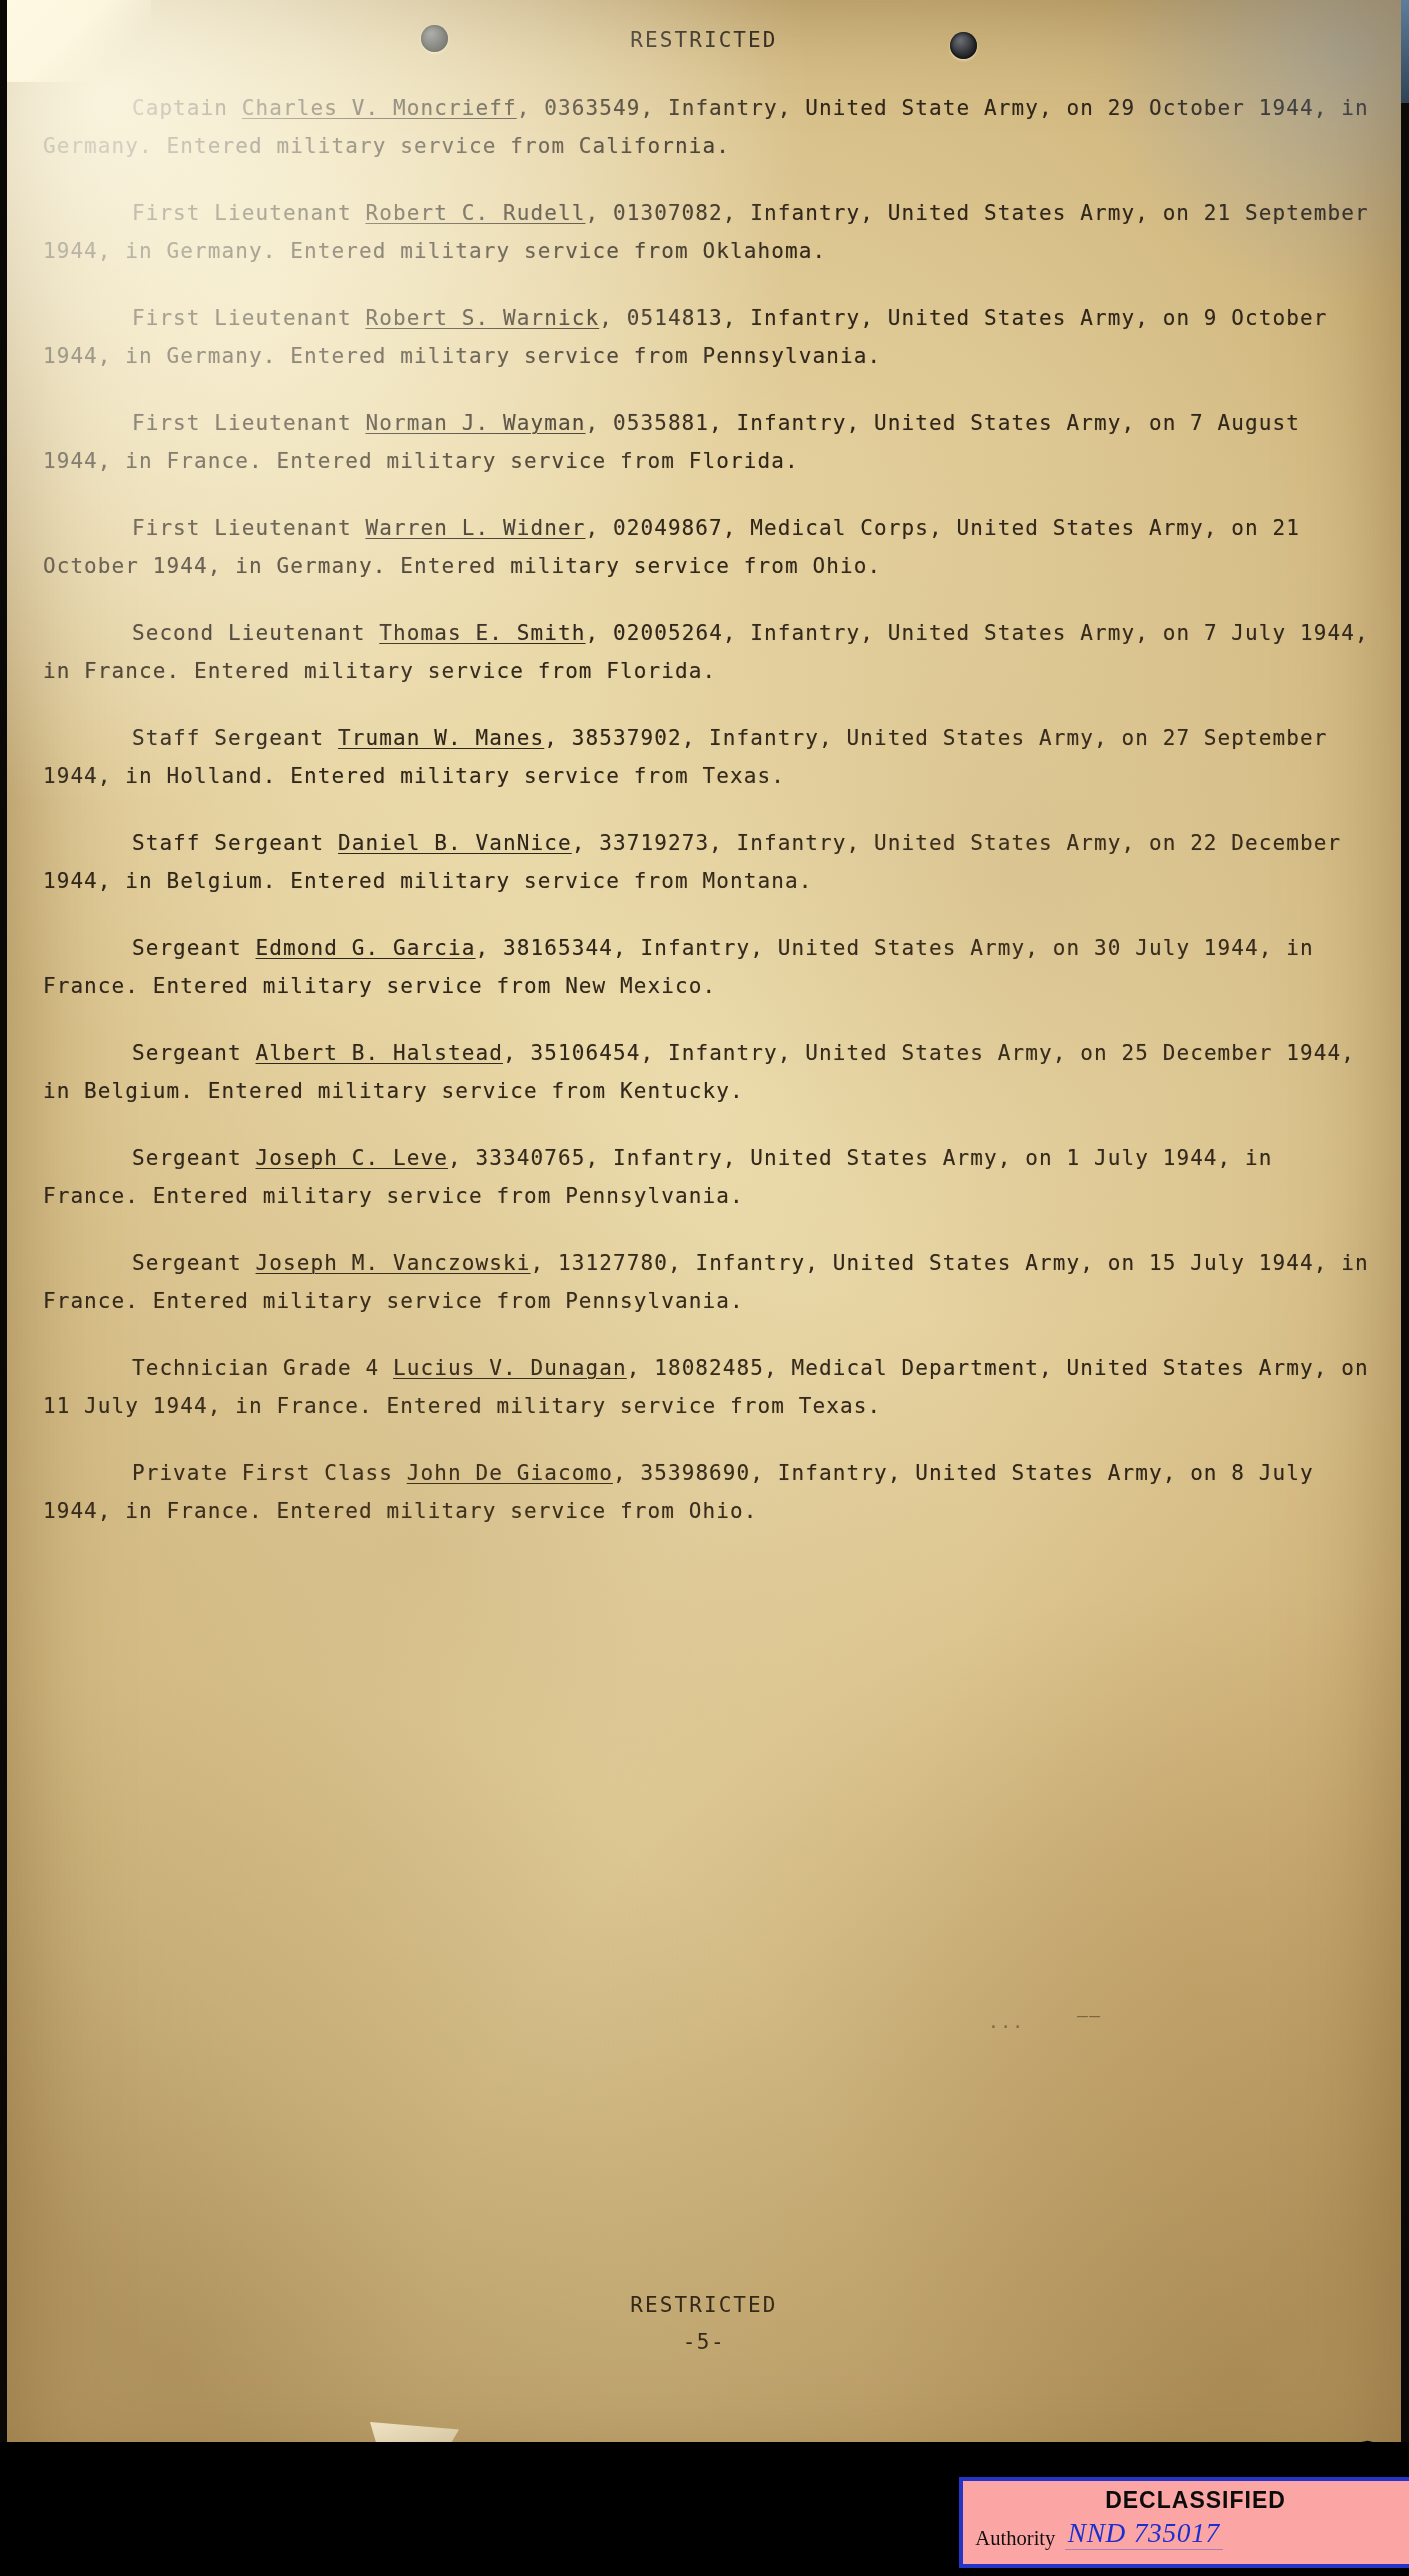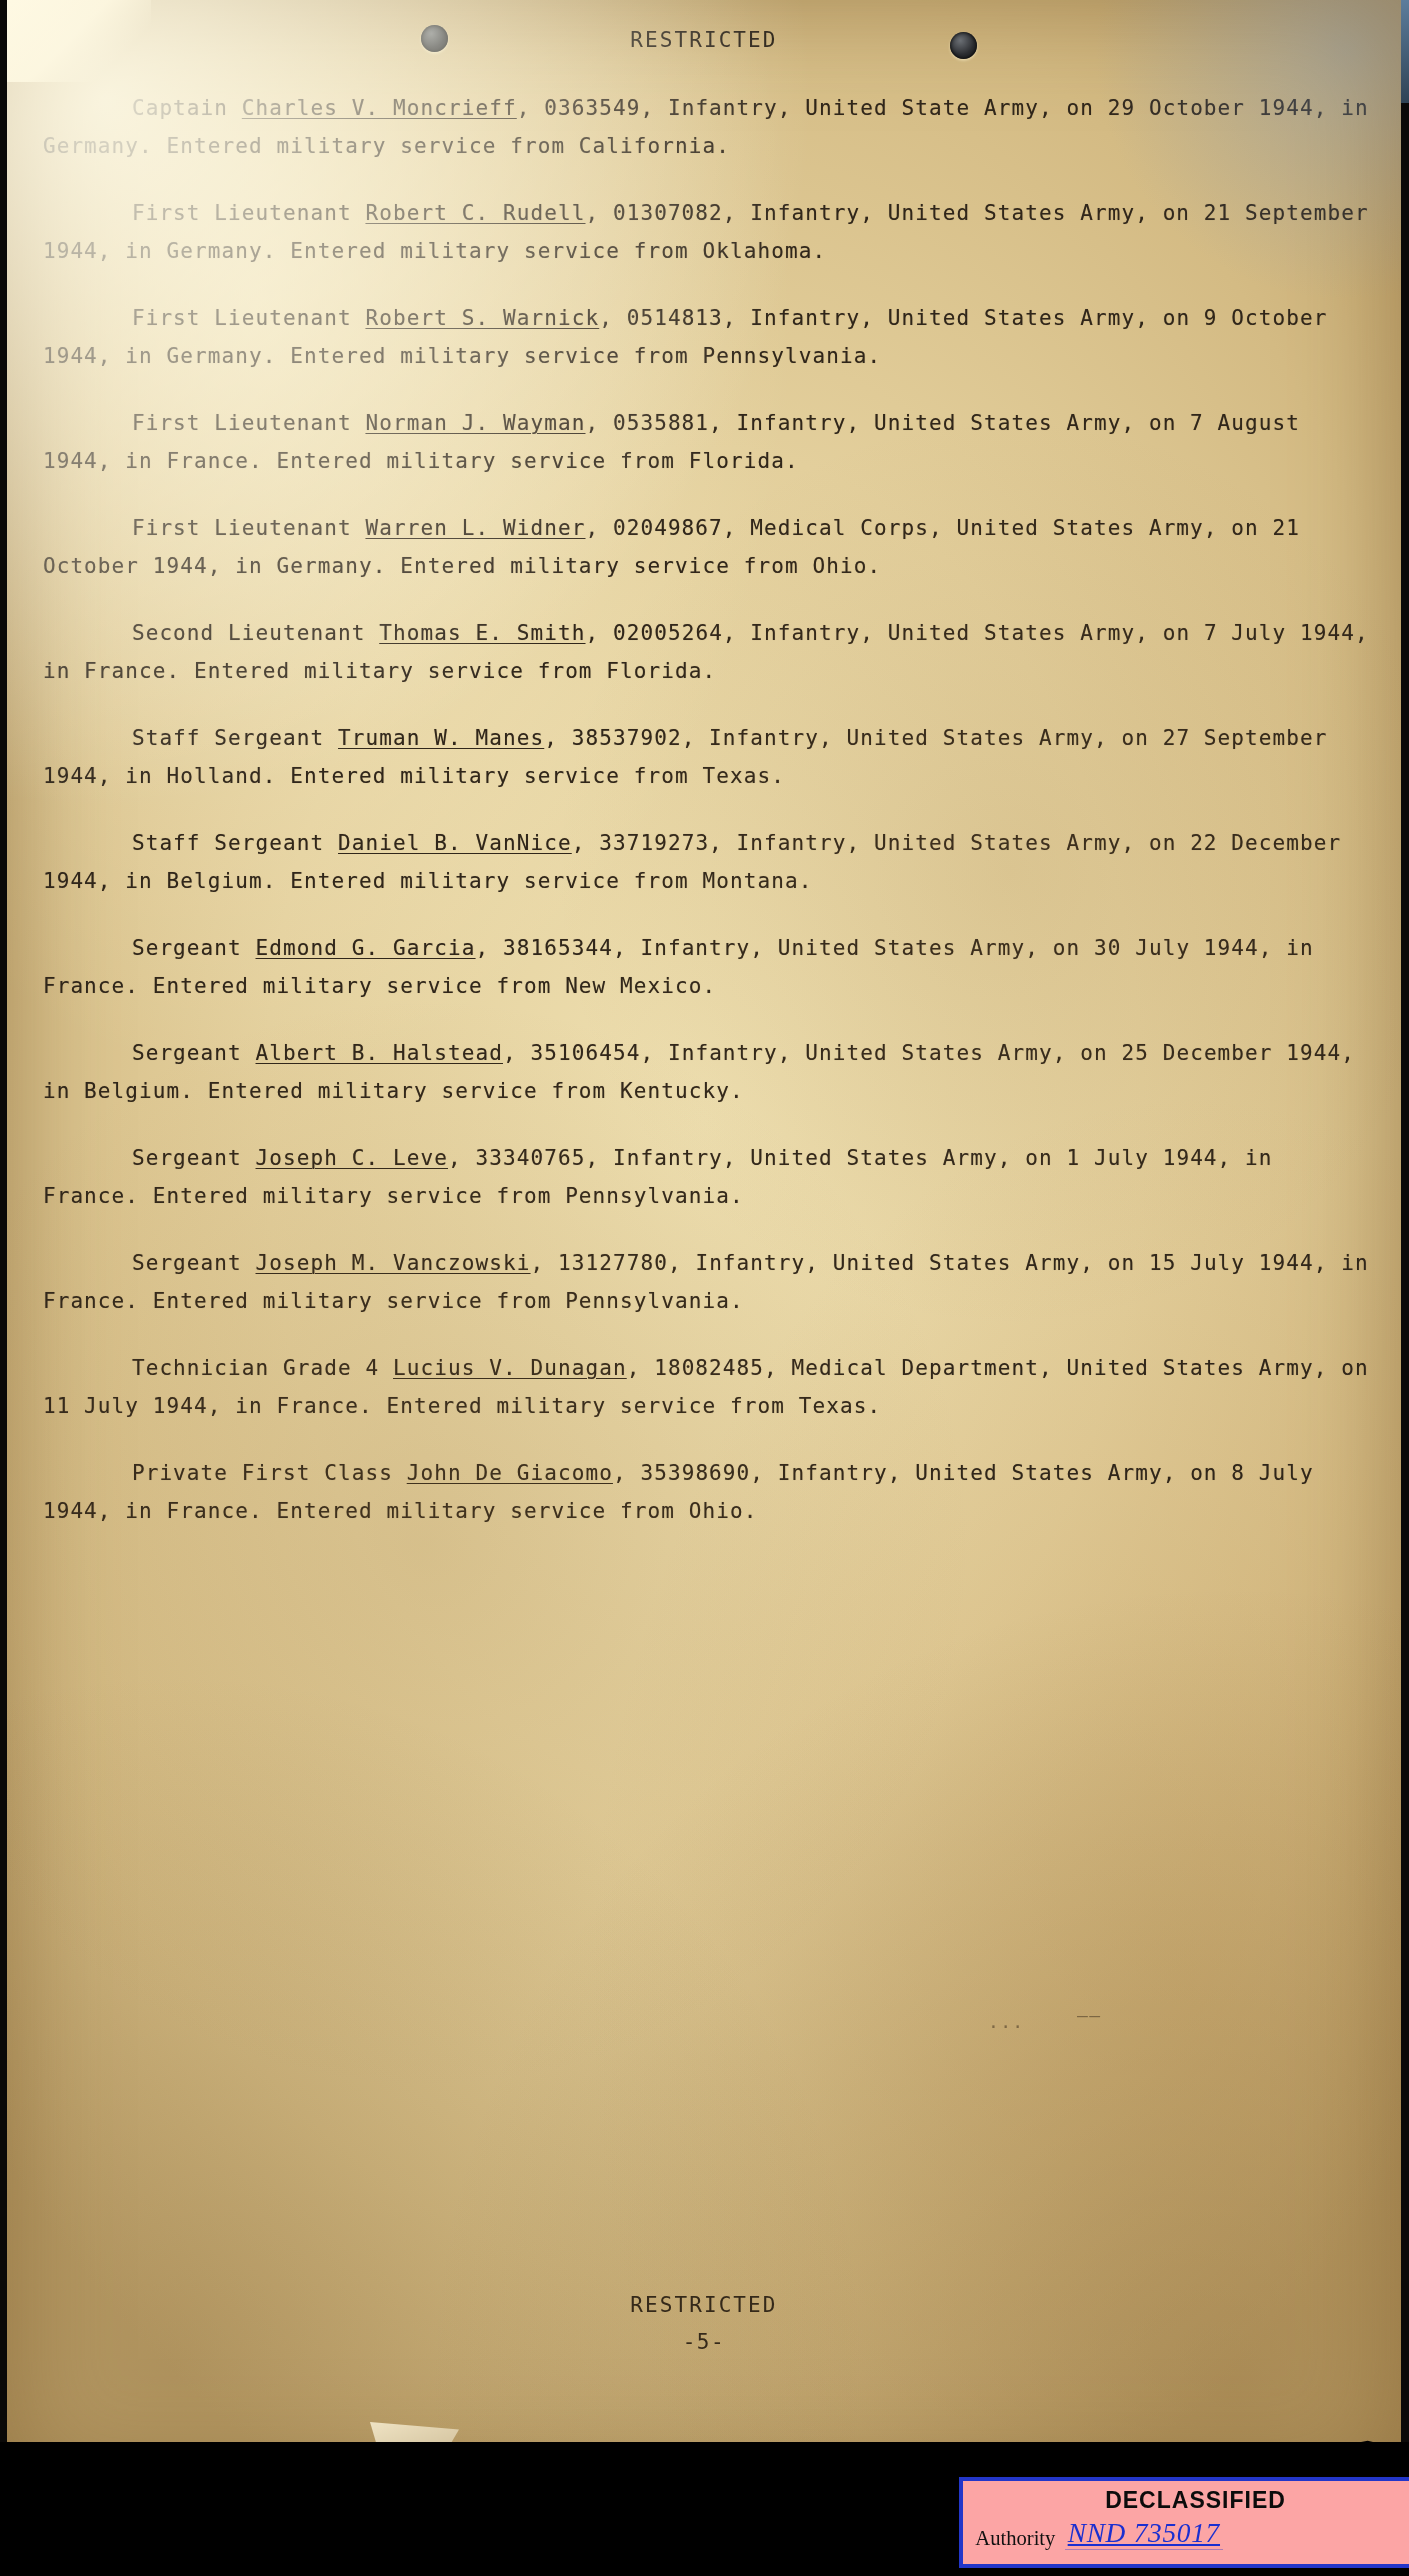--- a/index.html
+++ b/index.html
@@ -217,21 +217,20 @@
     font-family: "Liberation Serif", serif;
   }
   #declass-auth-value {
     font-size: 27.4px;
     color: #1b2fd0;
     font-family: "Liberation Serif", serif;
     font-style: italic;
     letter-spacing: 0.7px;
     border-bottom: 1.4px solid rgba(27,47,208,0.35);
     padding: 0 2.7px;
-    text-decoration: underline;
   }
 </style>
 </head>
 <body>
 
 <div id="page-wrap">
 
   <div id="right-edge"></div>
 
   <div id="paper">

